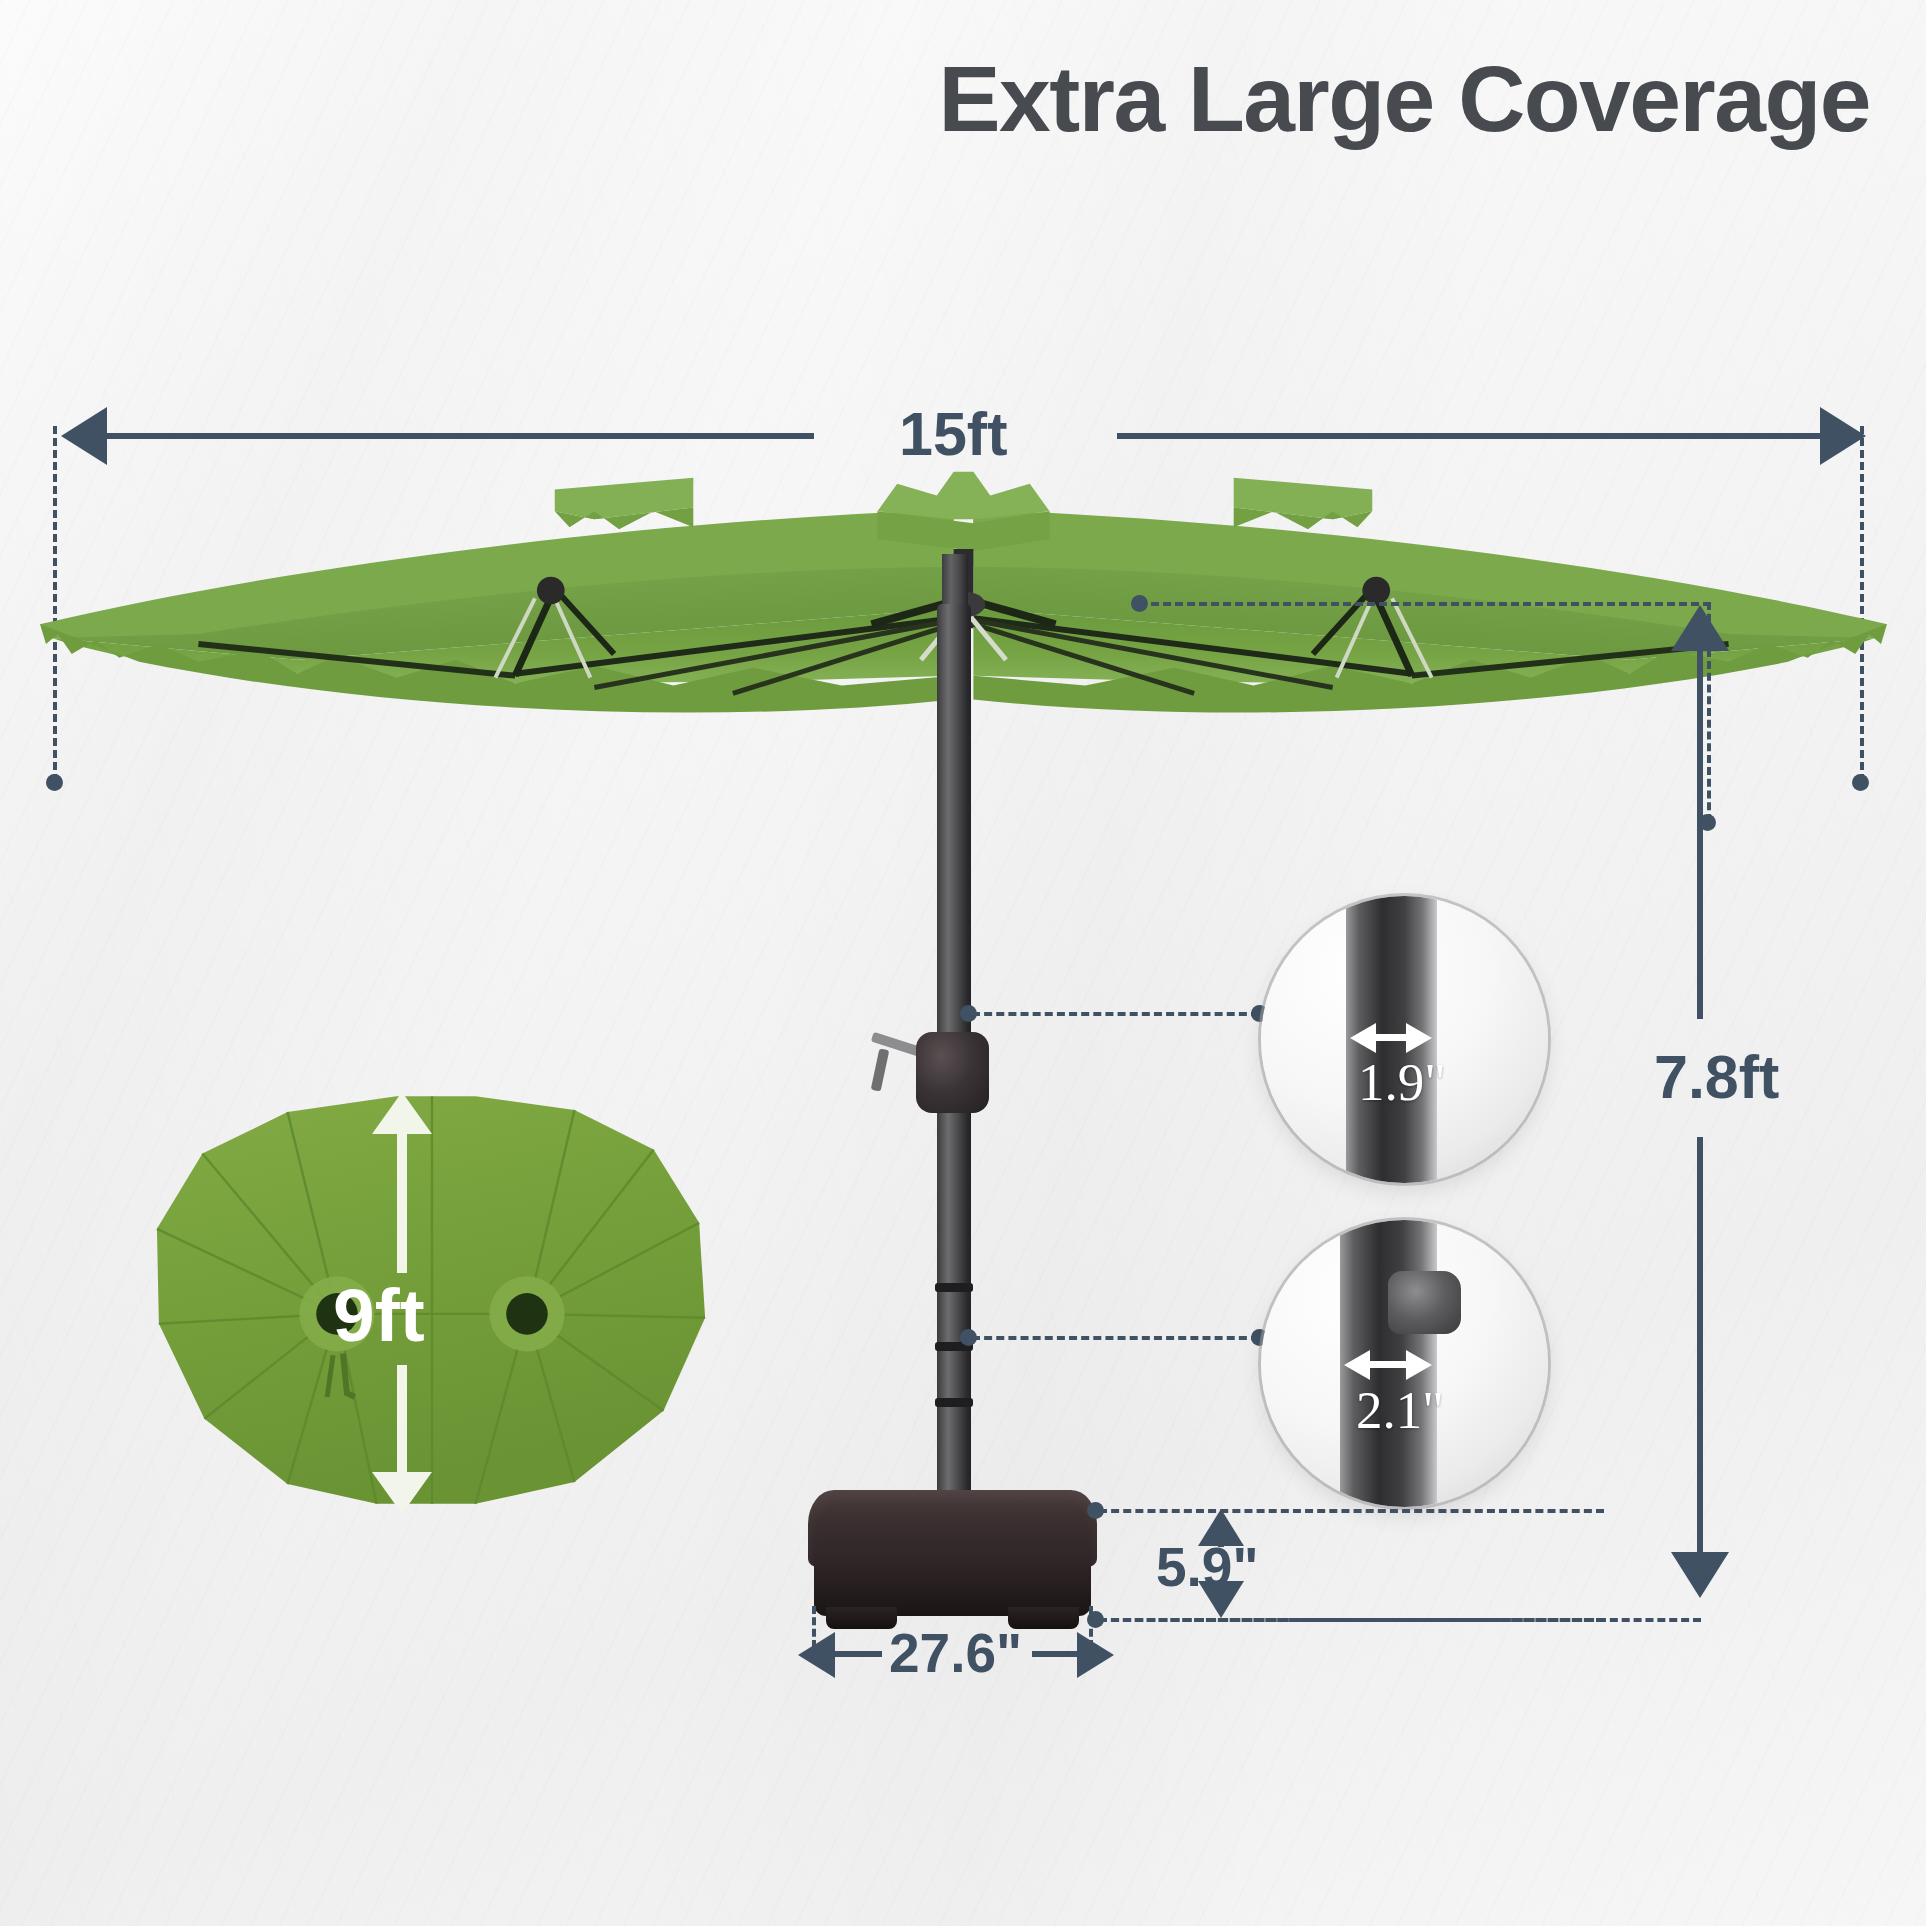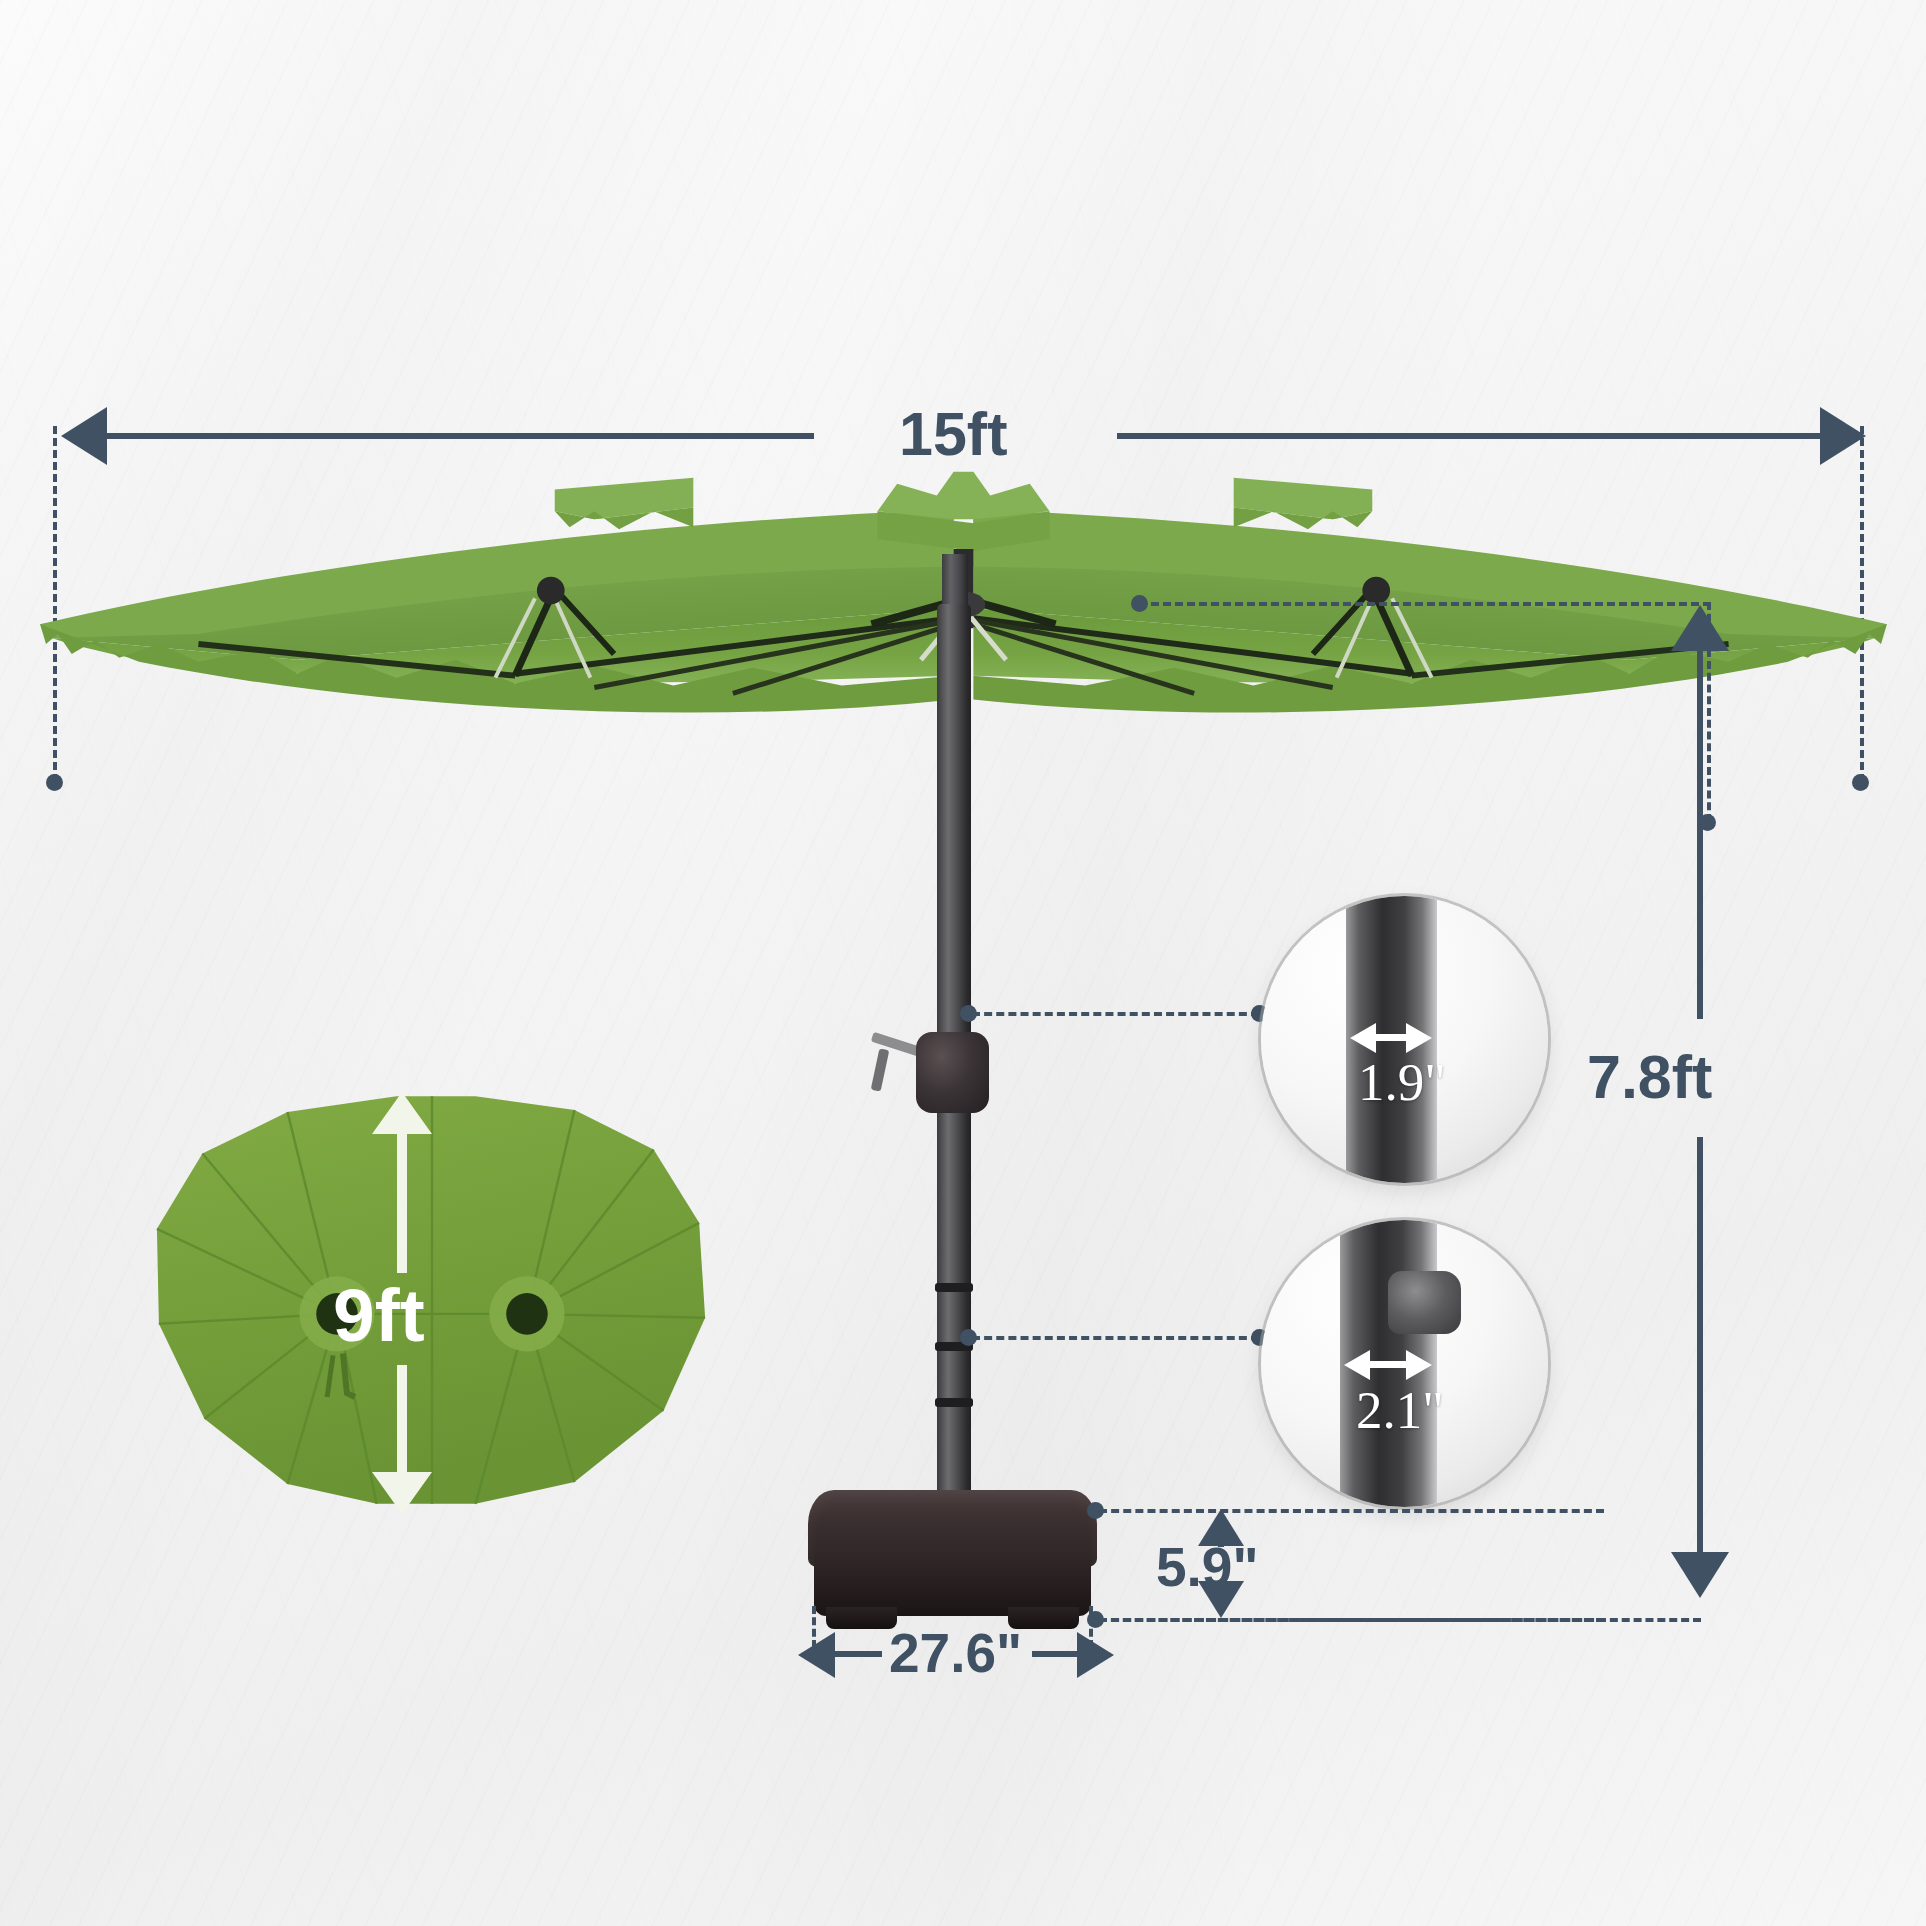--- a/index.html
+++ b/index.html
@@ -242,20 +242,21 @@
   .wh-arrow-up { border-bottom:42px solid #f2f5ea; }
   .wh-arrow-dn { border-top:42px solid #f2f5ea; }
 </style>
 </head>
 <body>
 
 <div id="stage">
 
   <div id="fabric-texture"></div>
 
+  <div id="headline">Extra Large Coverage</div>
 
   <div class="dash-v" style="left:53px; top:426px; height:356px;"></div>
   <div class="dot" style="left:46px; top:774px;"></div>
 
   <div class="dash-v" style="left:1860px; top:426px; height:356px;"></div>
   <div class="dot" style="left:1852px; top:774px;"></div>
 
   <div class="arrow-left" style="left:61px; top:407px;"></div>
   <div class="solid-h" style="left:105px; top:433px; width:709px;"></div>
 
@@ -408,21 +409,21 @@
   <div class="solid-h" style="left:1032px; top:1651px; width:48px;"></div>
   <div class="arrow-right sm" style="left:1077px; top:1632px;"></div>
 
   <div class="dash-h" style="left:1139px; top:602px; width:572px;"></div>
   <div class="dash-v" style="left:1707px; top:602px; height:220px;"></div>
   <div class="dot" style="left:1131px; top:595px;"></div>
   <div class="dot" style="left:1699px; top:814px;"></div>
 
   <div class="arrow-up" style="left:1671px; top:605px;"></div>
   <div class="solid-v" style="left:1697px; top:648px; height:371px;"></div>
-  <div class="dim-label" style="left:1587px; top:1042px; font-size:61px;">7.8ft</div>
+  <div class="dim-label" style="left:1654px; top:1042px; font-size:61px;">7.8ft</div>
   <div class="solid-v" style="left:1697px; top:1137px; height:416px;"></div>
   <div class="arrow-down" style="left:1671px; top:1552px;"></div>
   <div class="dash-h" style="left:1099px; top:1618px; width:602px;"></div>
 
   <div id="topdown">
     <svg width="564" height="436" viewBox="0 0 570 440">
       <defs>
         <linearGradient id="tdGreen" x1="0" y1="0" x2="0.3" y2="1">
           <stop offset="0%" stop-color="#82ab45"></stop>
           <stop offset="45%" stop-color="#76a03b"></stop>

